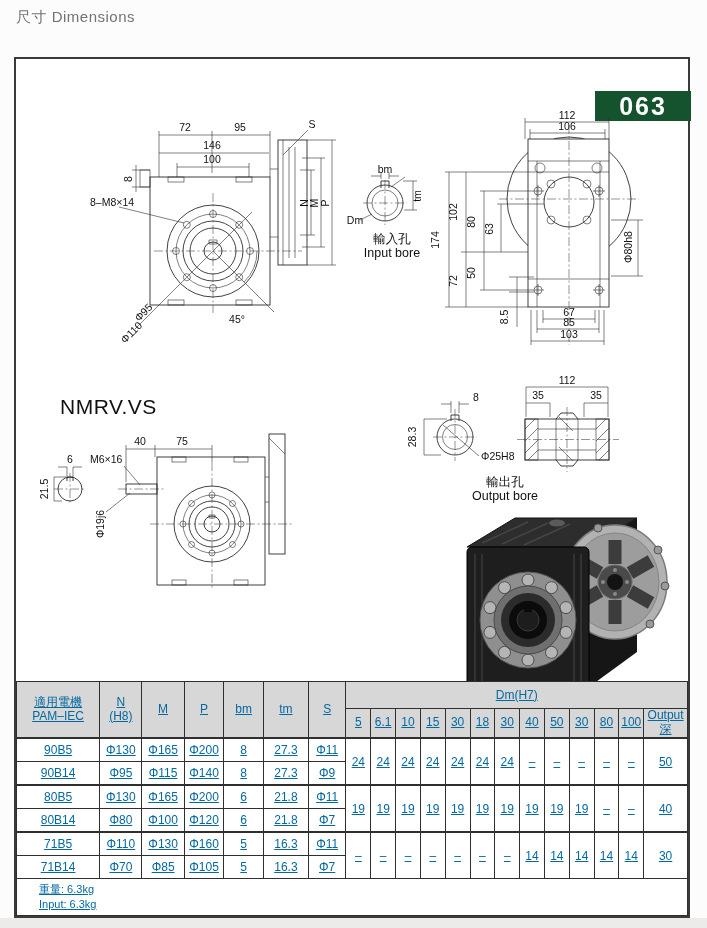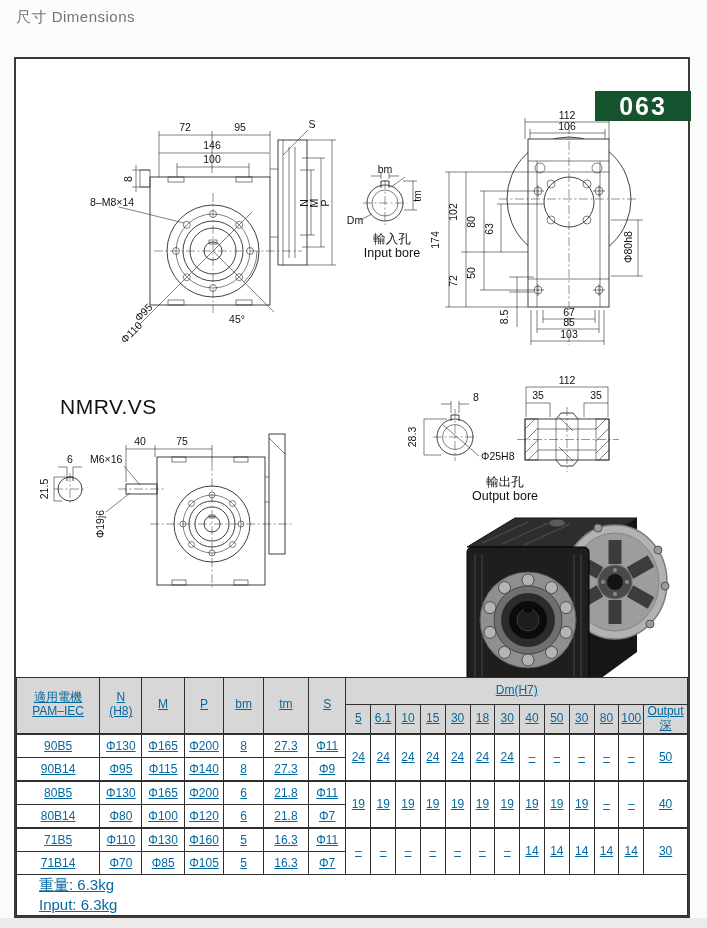--- a/index.html
+++ b/index.html
@@ -18,21 +18,21 @@
   text.d{font-size:10.5px;fill:#111;text-anchor:middle;font-family:"Liberation Sans",sans-serif;}
   text.cap{font-size:12.5px;fill:#111;text-anchor:middle;font-family:"Liberation Sans",sans-serif;}
   
   .spec{position:absolute;left:0;bottom:0;width:672px;border-collapse:collapse;table-layout:fixed;font-size:12px;color:#0369a1;text-decoration:underline;}
   .spec th,.spec td{border:1px solid #2f2f2f;text-align:center;vertical-align:middle;padding:0;font-weight:400;overflow:hidden;}
   .spec thead th{background:#d7d7d7;line-height:1.15;}
   .spec thead tr.h1 th{height:26px;}
   .spec thead tr.h2 th{height:25px;}
   .spec tbody td{height:22px;background:#fff;}
   .spec tbody tr.grp td{border-top:2px solid #2f2f2f;}
-  .spec tfoot td{height:36px;text-align:left;padding-left:22px;font-size:15px;line-height:1.35;background:#fff;}
+  .spec tfoot td{height:36px;text-align:left;padding-left:22px;font-size:11px;line-height:1.35;background:#fff;}
   .bottom-strip{position:absolute;left:0;bottom:0;width:707px;height:10px;background:#edeaea;}
 </style>
 </head>
 <body>
 
 <div class="page">
   <div class="doc-title">尺寸 Dimensions</div>
 
   <div class="frame">
     <div class="badge">063</div>

